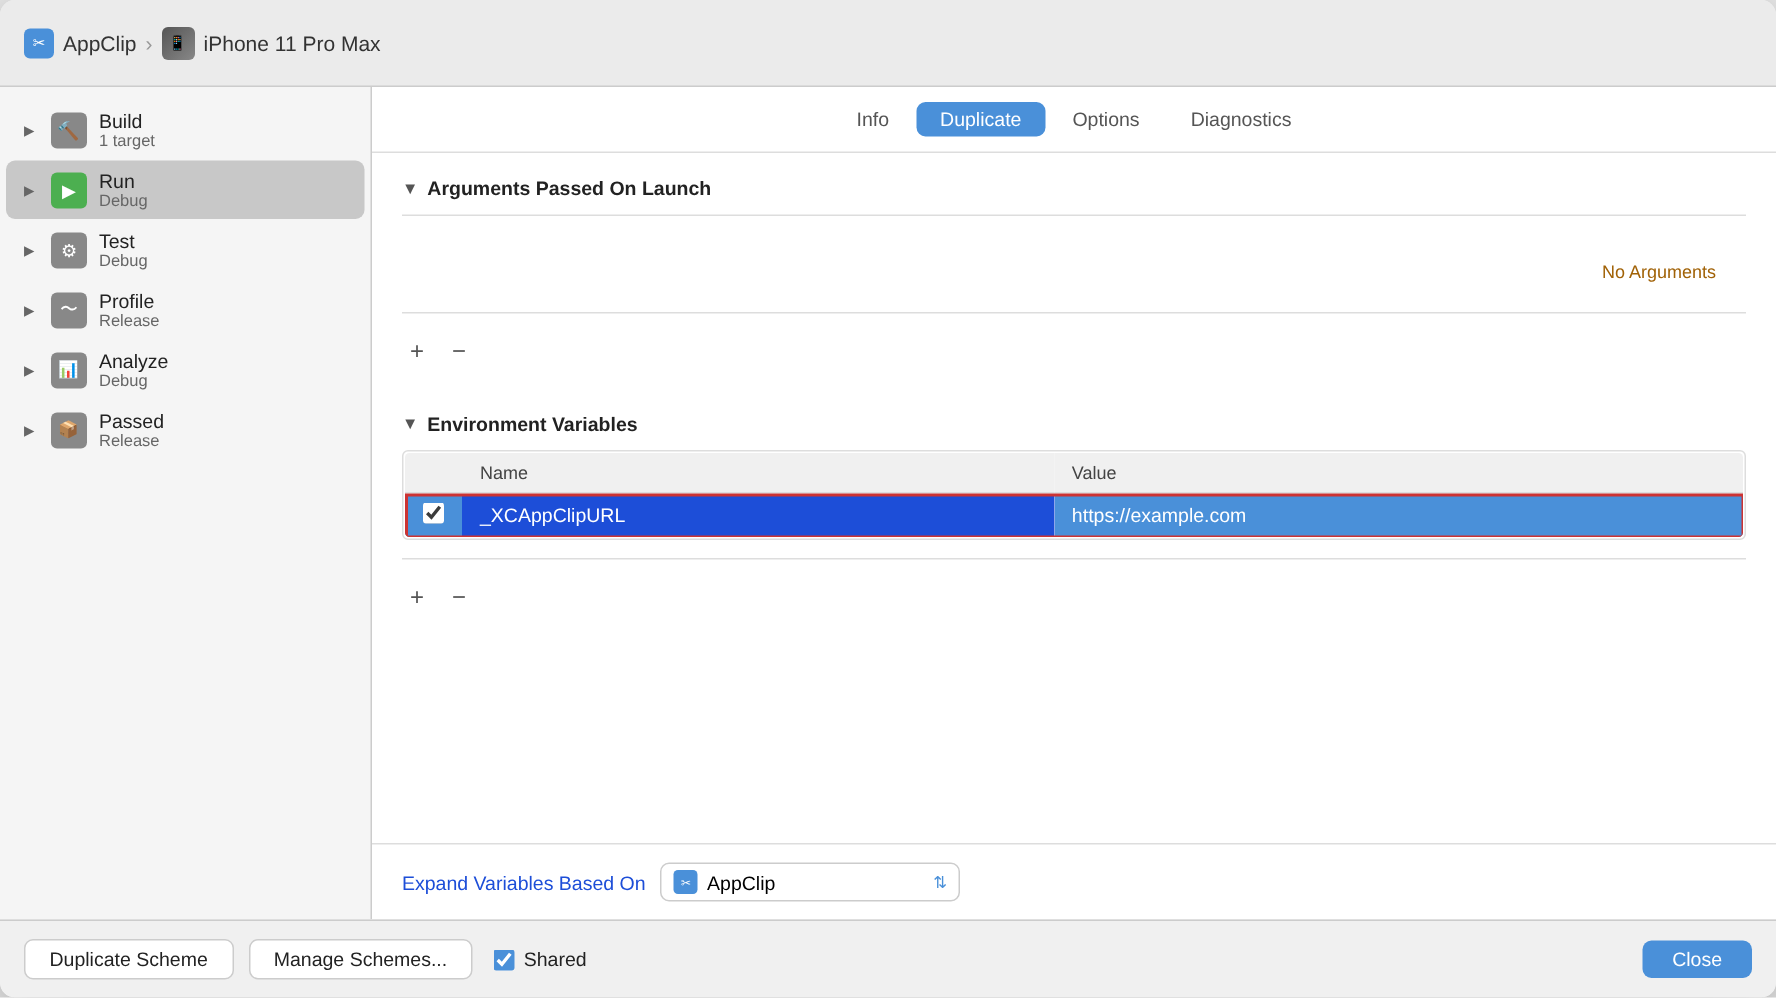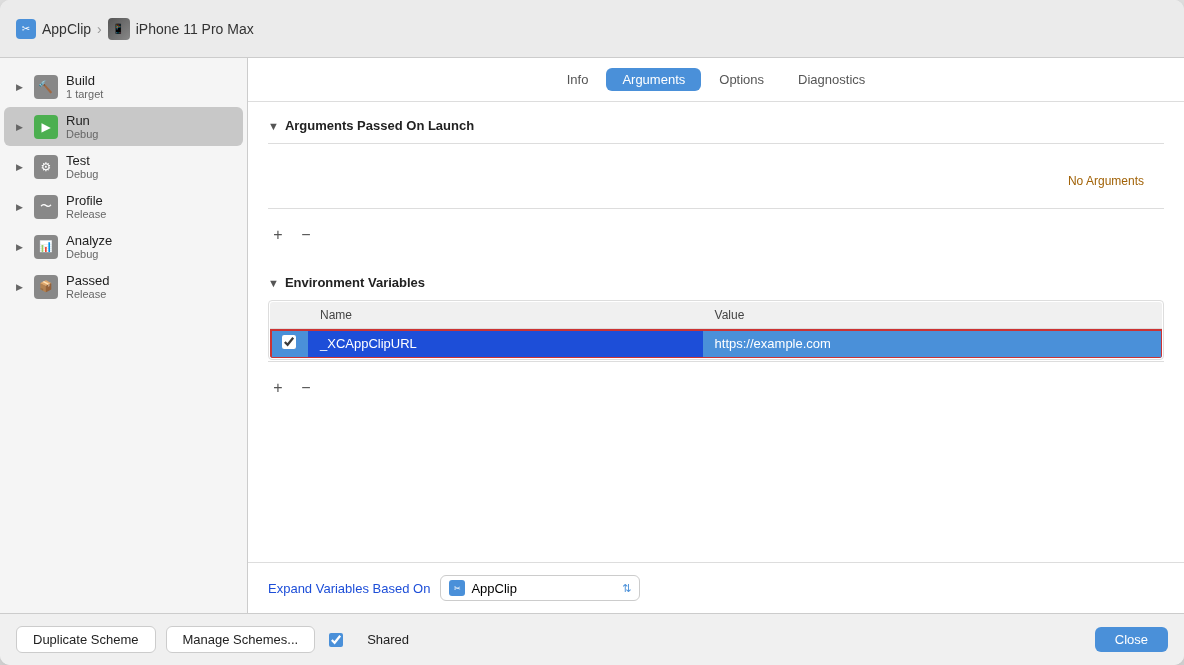--- a/index.html
+++ b/index.html
@@ -322,21 +322,21 @@
       border-radius: 6px;
       background: white;
       font-size: 13px;
       cursor: pointer;
       color: #222;
     }
 
     .shared-checkbox-group {
       display: flex;
       align-items: center;
-      gap: 24px;
+      gap: 6px;
       margin-left: 4px;
     }
     .shared-checkbox {
       width: 14px;
       height: 14px;
       accent-color: #4a90d9;
     }
     .shared-label {
       font-size: 13px;
       color: #222;
@@ -425,21 +425,21 @@
           <span class="sidebar-item-sublabel">Release</span>
         </div>
       </div>
 
     </div>
 
     <div class="right-panel">
 
       <div class="tab-bar">
         <div class="tab-item">Info</div>
-        <div class="tab-item active">Arguments</div>
+        <div class="tab-item active">Duplicate</div>
         <div class="tab-item">Options</div>
         <div class="tab-item">Diagnostics</div>
       </div>
 
       <div class="panel-content">
 
         <div class="section">
           <div class="section-header">
             <span class="section-triangle">▼</span>
             <span class="section-title">Arguments Passed On Launch</span>
@@ -452,21 +452,21 @@
             <span class="icon-btn">−</span>
           </div>
         </div>
 
         <div class="section">
           <div class="section-header">
             <span class="section-triangle">▼</span>
             <span class="section-title">Environment Variables</span>
           </div>
 
-          <div style="border: 1px solid #ddd; border-radius: 4px; overflow: hidden; margin-bottom: 1px;">
+          <div style="border: 1px solid #ddd; border-radius: 4px; overflow: hidden; margin-bottom: 12px;">
             <table class="env-table" style="width:100%;border-collapse:collapse;">
               <thead>
                 <tr>
                   <th style="width:30px;"></th>
                   <th>Name</th>
                   <th>Value</th>
                 </tr>
               </thead>
               <tbody>
                 <tr style="outline: 2px solid #cc3333; outline-offset: -2px; position:relative;">

